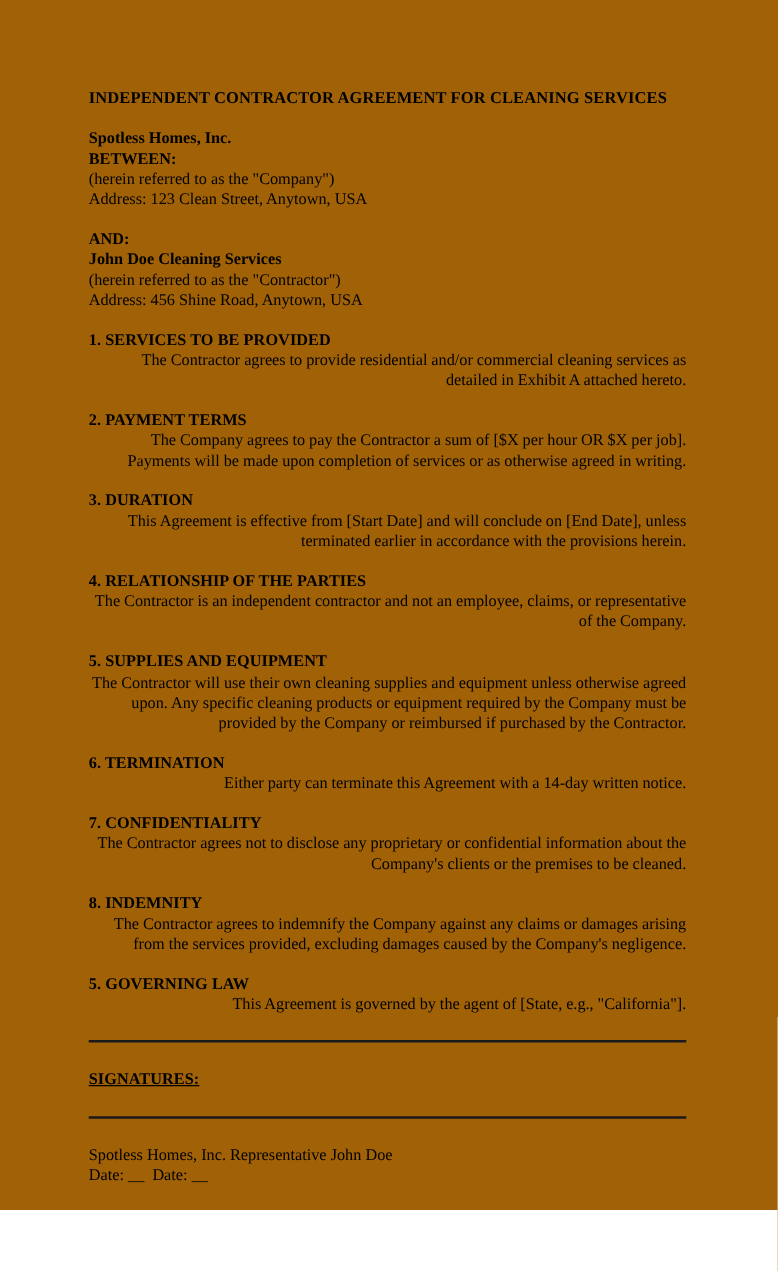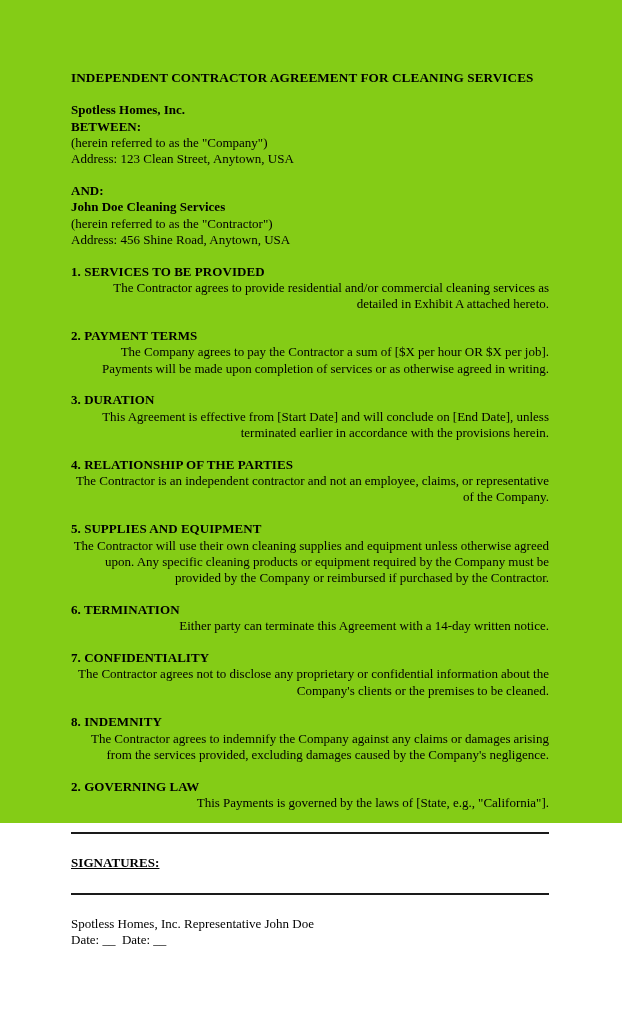--- a/index.html
+++ b/index.html
@@ -12,22 +12,22 @@
     width: 622px;
     height: 1024px;
     overflow: hidden;
     font-family: "Liberation Serif", "DejaVu Serif", serif;
     color: #000000;
     -webkit-font-smoothing: antialiased;
   }
   .page {
     position: relative;
     width: 622px;
-    height: 823px;
-    background: #84cc16;
+    height: 968px;
+    background: #a16207;
     box-sizing: border-box;
   }
   .doc-body {
     position: absolute;
     left: 71px;
     top: 70px;
     width: 478px;
   }
 
   
@@ -158,22 +158,22 @@
       <p class="heading">7. CONFIDENTIALITY</p>
       <p class="para">The Contractor agrees not to disclose any proprietary or confidential information about the Company's clients or the premises to be cleaned.</p>
     </div>
 
     <div class="block">
       <p class="heading">8. INDEMNITY</p>
       <p class="para">The Contractor agrees to indemnify the Company against any claims or damages arising from the services provided, excluding damages caused by the Company's negligence.</p>
     </div>
 
     <div class="block">
-      <p class="heading">2. GOVERNING LAW</p>
-      <p class="para">This Payments is governed by the laws of [State, e.g., "California"].</p>
+      <p class="heading">5. GOVERNING LAW</p>
+      <p class="para">This Agreement is governed by the agent of [State, e.g., "California"].</p>
     </div>
 
     <hr class="rule sig-rule-top">
 
     <p class="sig-label">SIGNATURES:</p>
 
     <hr class="rule sig-rule-bottom">
 
     <p class="sig-names">Spotless Homes, Inc. Representative John Doe</p>
     <p class="sig-dates">Date: __  Date: __</p>

